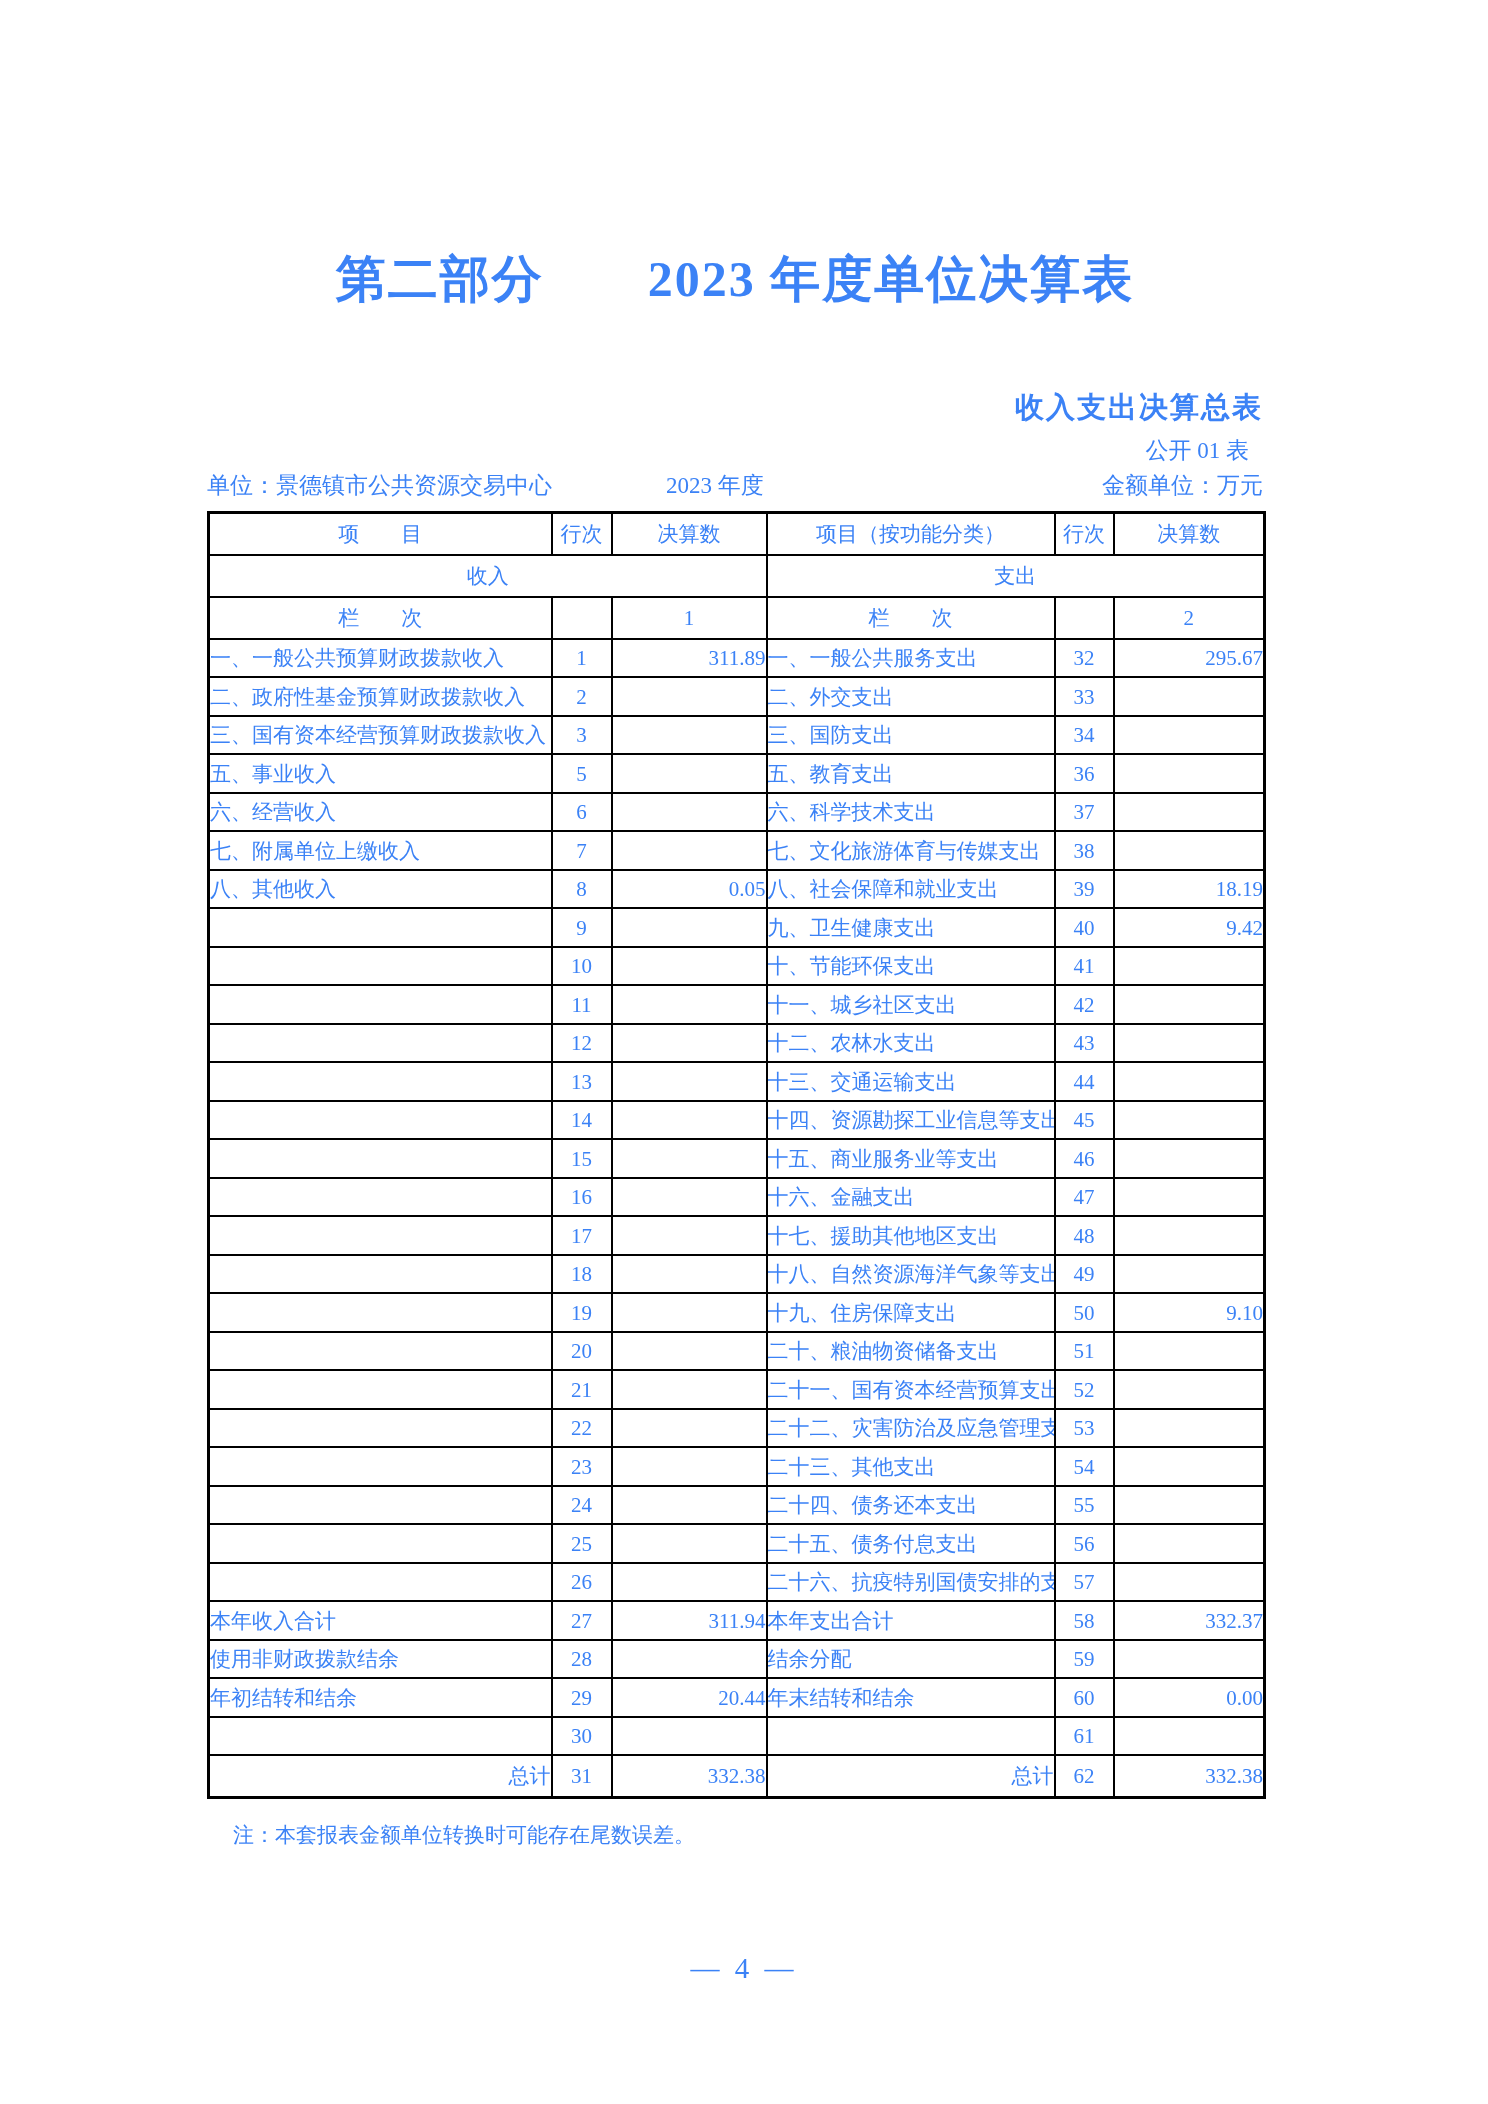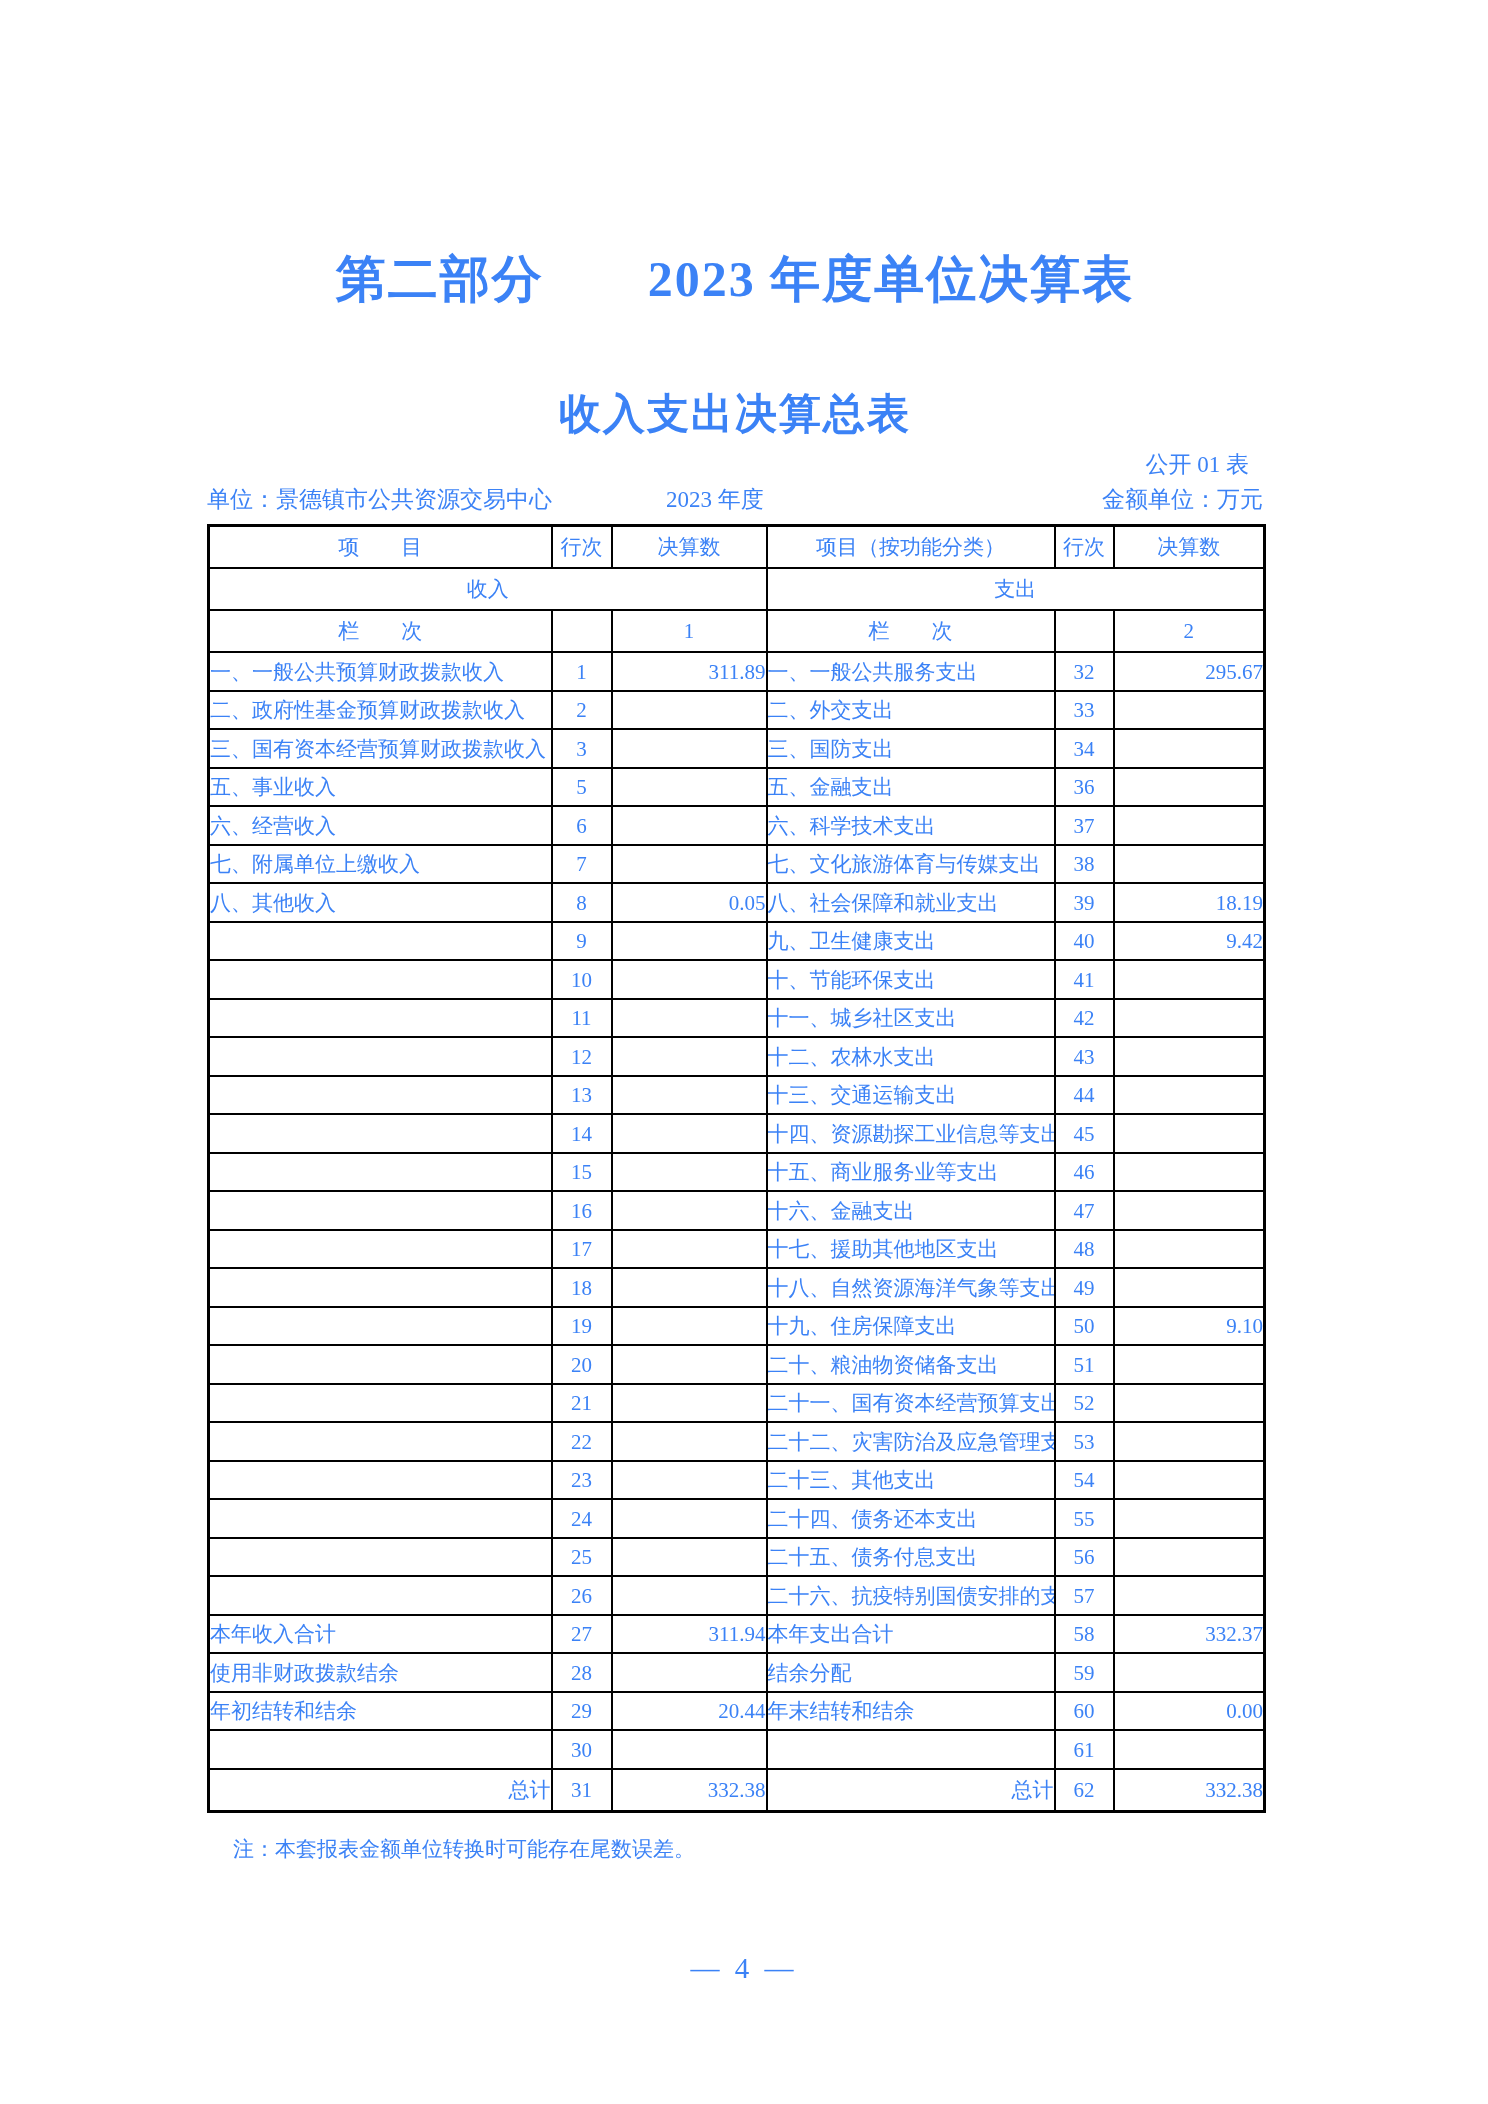--- a/index.html
+++ b/index.html
@@ -20,24 +20,24 @@
     margin:253px 0 0 0;
     font-size:50px;
     line-height:1.05;
     font-weight:700;
     text-align:center;
     letter-spacing:2px;
     white-space:nowrap;
   }
   .table-title{
     margin:86px 0 0 0;
-    font-size:42px;
+    font-size:29px;
     line-height:1.05;
     font-weight:700;
-    text-align:center;
+    text-align:right;
     letter-spacing:2px;
     font-family:"Liberation Sans","DejaVu Sans",sans-serif;
   }
   .code-line{
     margin-top:16px;
     text-align:right;
     font-size:23px;
     line-height:1.1;
     padding-right:14px;
   }
@@ -170,21 +170,21 @@
             <td class="num">3</td>
             <td class="val"></td>
             <td class="ri">三、国防支出</td>
             <td class="num">34</td>
             <td class="val"></td>
           </tr>
           <tr>
             <td class="li">五、事业收入</td>
             <td class="num">5</td>
             <td class="val"></td>
-            <td class="ri">五、金融支出</td>
+            <td class="ri">五、教育支出</td>
             <td class="num">36</td>
             <td class="val"></td>
           </tr>
           <tr>
             <td class="li">六、经营收入</td>
             <td class="num">6</td>
             <td class="val"></td>
             <td class="ri">六、科学技术支出</td>
             <td class="num">37</td>
             <td class="val"></td>

